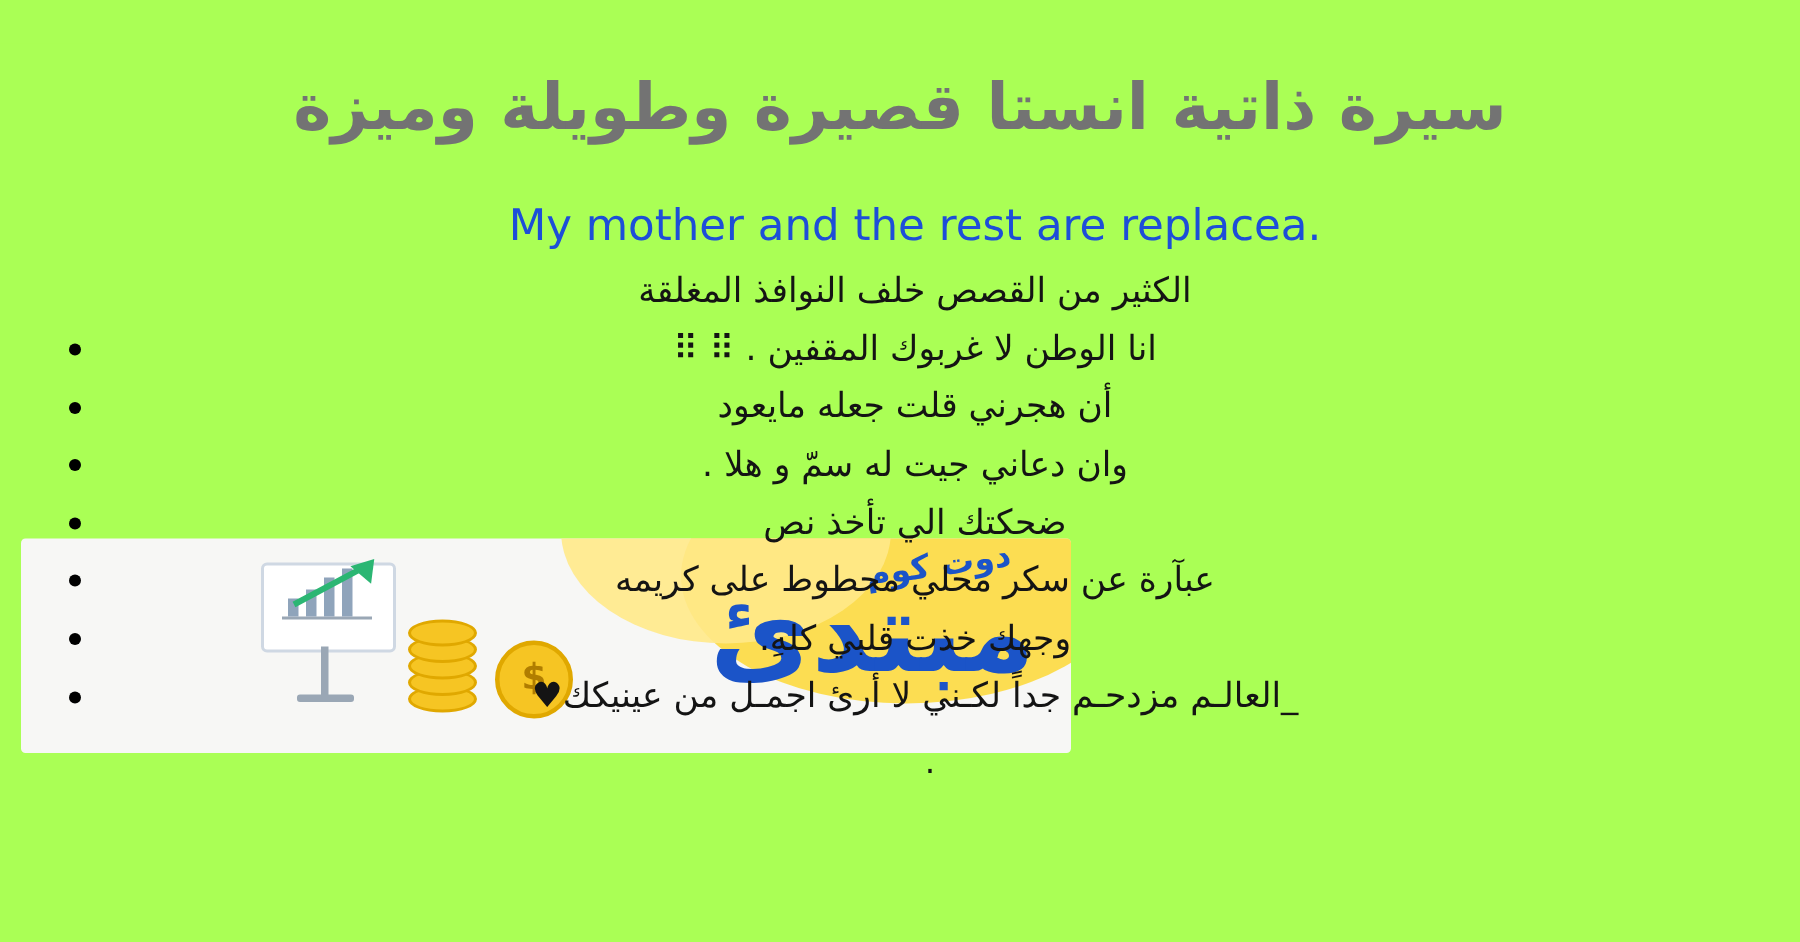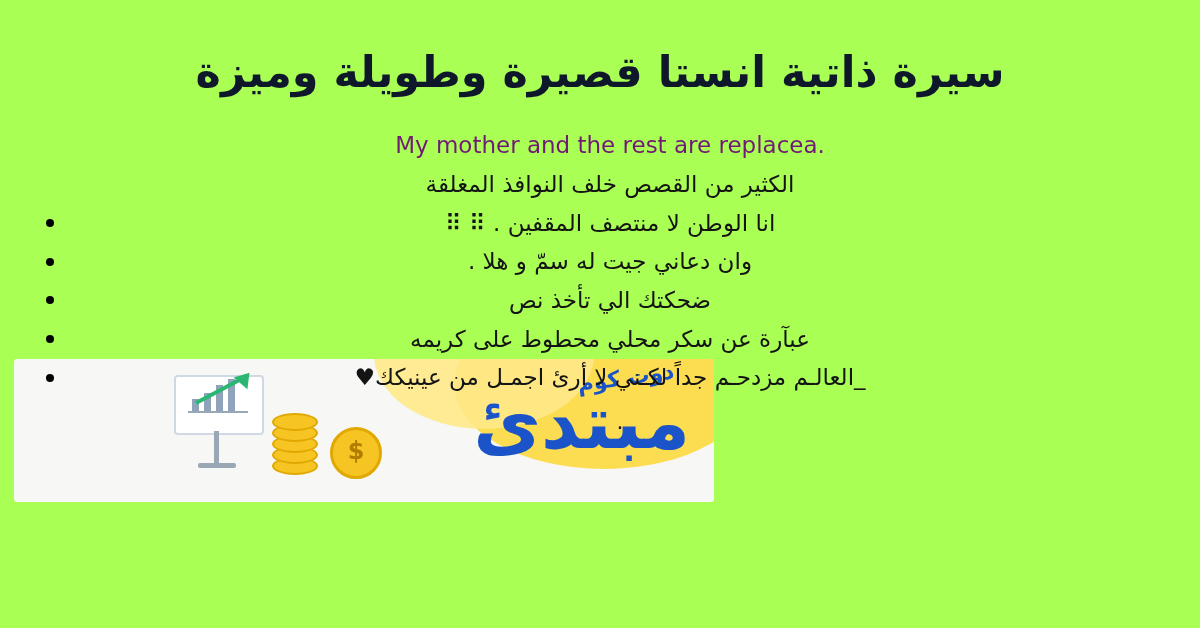--- a/index.html
+++ b/index.html
@@ -17,21 +17,21 @@
     position: relative;
     width: 1200px;
     height: 628px;
     background: #aaff55;
     box-sizing: border-box;
   }
   .title {
     text-align: center;
     font-size: 43px;
     font-weight: bold;
-    color: #0f172a;
+    color: #737373;
     letter-spacing: 0px;
     padding-top: 18px;
     line-height: 1.2;
     white-space: nowrap;
     font-family: "DejaVu Sans", sans-serif;
   }
   .content {
     position: relative;
     margin-top: 18px;
     height: 520px;
@@ -188,22 +188,22 @@
   }
   .text-block {
     position: absolute;
     right: 60px;
     top: 0;
     width: 1060px;
     text-align: center;
     direction: rtl;
   }
   .line-en {
-    font-size: 23px;
-    color: #701a75;
+    font-size: 29px;
+    color: #1d4ed8;
     line-height: 1.65;
     direction: ltr;
     font-family: "DejaVu Sans", sans-serif;
   }
   ul.bullets {
     list-style: none;
     margin: 0;
     padding: 0;
   }
   ul.bullets li {
@@ -269,23 +269,25 @@
       </div>
 
       <div class="banner-sub">دوت كوم</div>
       <div class="banner-word">مبتدئ</div>
     </div>
 
     <div class="text-block">
       <div class="line-en">My mother and the rest are replacea.</div>
       <ul class="bullets">
         <li>الكثير من القصص خلف النوافذ المغلقة</li>
-        <li class="has-bullet">انا الوطن لا منتصف المقفين . ⠿  ⠿</li>
+        <li class="has-bullet">انا الوطن لا غربوك المقفين . ⠿  ⠿</li>
+        <li class="has-bullet">أن هجرني قلت جعله مايعود</li>
         <li class="has-bullet">وان دعاني جيت له سمّ و هلا .</li>
         <li class="has-bullet">ضحكتك الي تأخذ نص</li>
         <li class="has-bullet">عبآرة عن سكر محلي محطوط على كريمه</li>
+        <li class="has-bullet">وجهك خذت قلبي كلهِ.</li>
         <li class="has-bullet">_العالـم مزدحـم جداً لكـني لا أرئ اجمـل من عينيكك♥</li>
       </ul>
       <div class="footer-dot">.</div>
     </div>
 
   </div>
 </div>
 
 </body></html>

